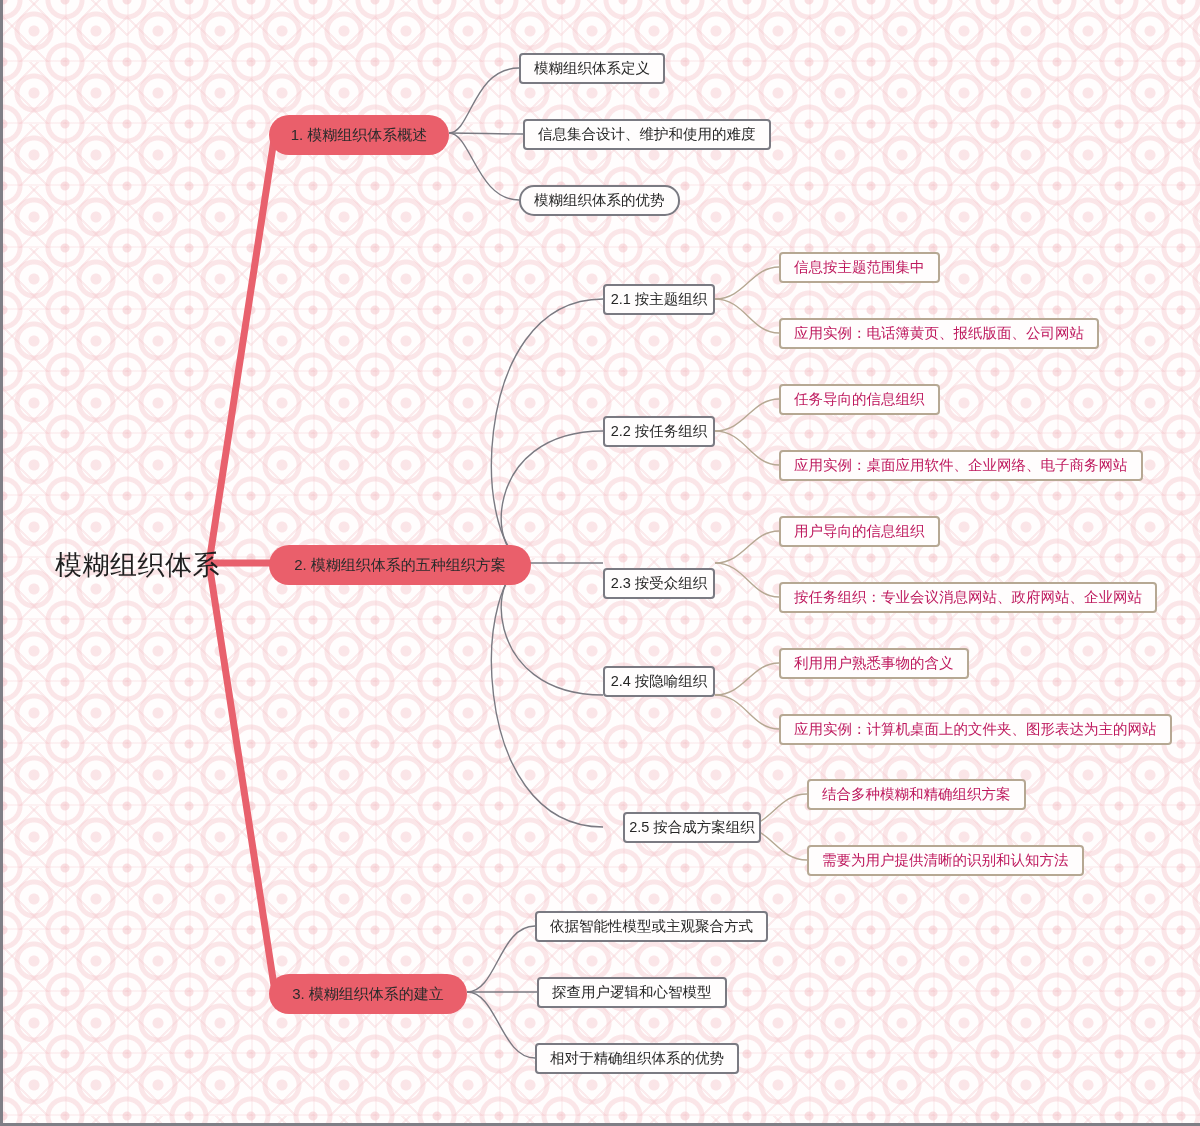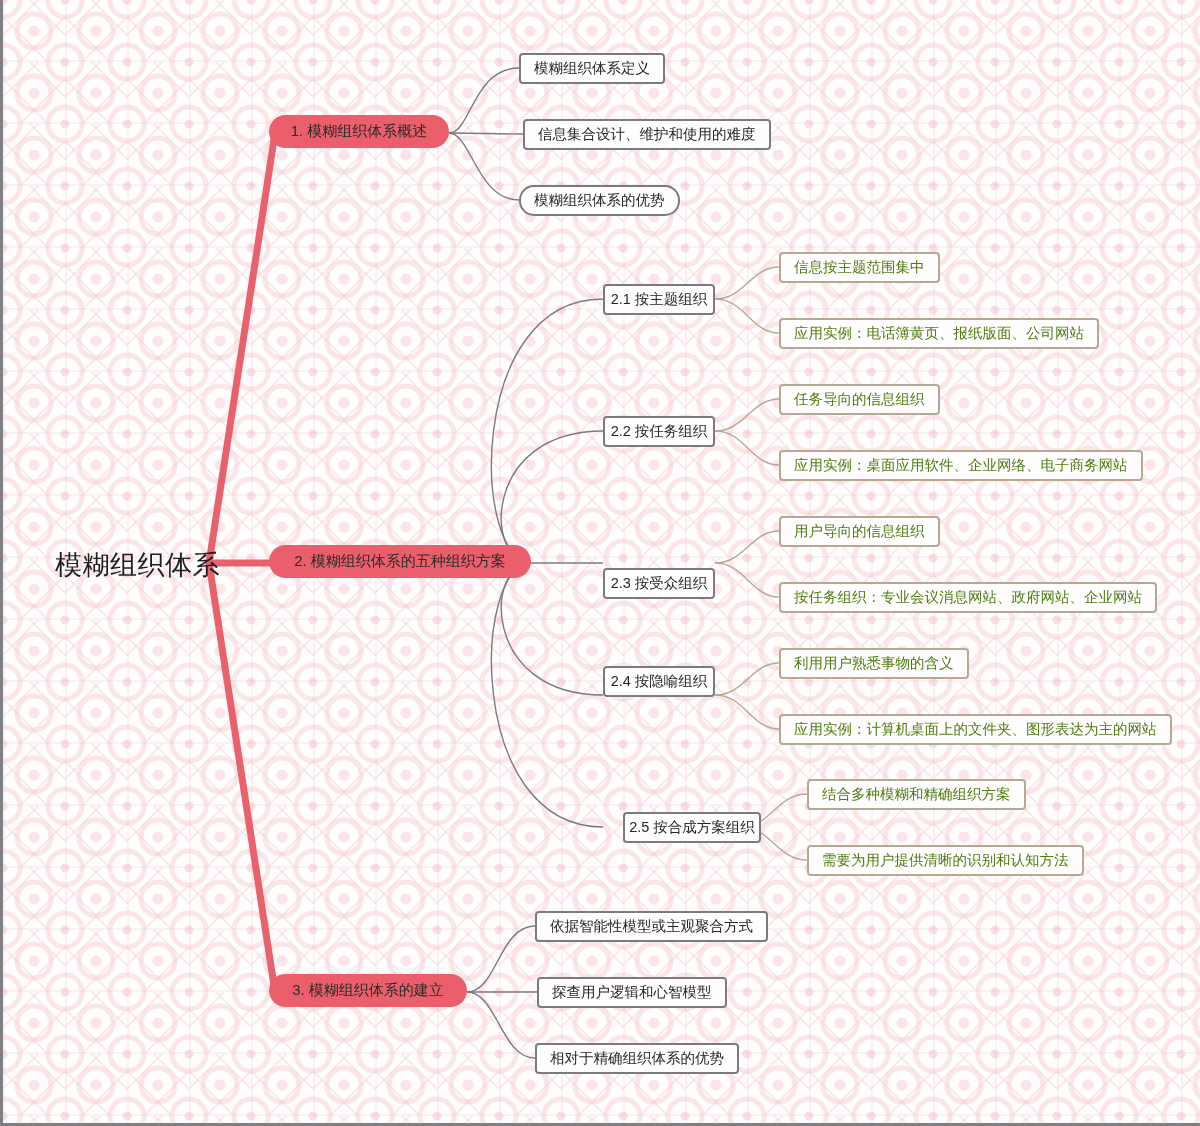--- a/index.html
+++ b/index.html
@@ -38,29 +38,29 @@
   }
   #wires{position:absolute;left:0;top:0;width:1200px;height:1126px;pointer-events:none;}
 
   .node{position:absolute;box-sizing:border-box;display:flex;align-items:center;white-space:nowrap;}
 
   .root{
     font-size:27px;color:#1f1f1f;letter-spacing:.5px;
   }
   .pill{
     background:#ea5f6b;color:#2b2b2b;border-radius:22px;
-    font-size:15px;padding:0 18px;height:33px;justify-content:center;
+    font-size:15px;padding:0 18px;height:40px;justify-content:center;
   }
   .lvl2{
     background:#fffdfd;border:2px solid #7a7a82;border-radius:4px;
     font-size:14.5px;color:#262626;padding:0 13px;height:31px;
   }
   .lvl3{
     background:#fffdfd;border:2px solid #b6a893;border-radius:4px;
-    font-size:14.5px;color:#4d7c0f;padding:0 13px;height:31px;
+    font-size:14.5px;color:#be185d;padding:0 13px;height:31px;
   }
 </style>
 </head>
 <body>
 
 <div id="canvas">
 
   <svg id="wires" viewBox="0 0 1200 1126">
     <g fill="none" stroke="#e8616d" stroke-width="7" stroke-linecap="round">
       <path d="M206,563 L272,133"></path>

